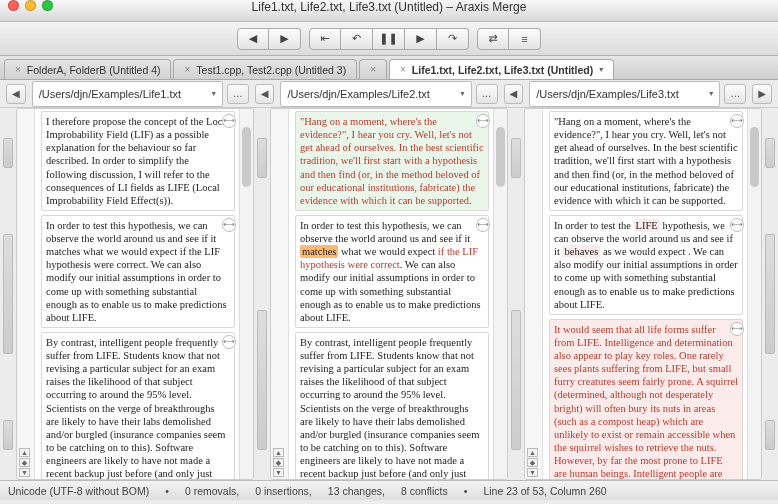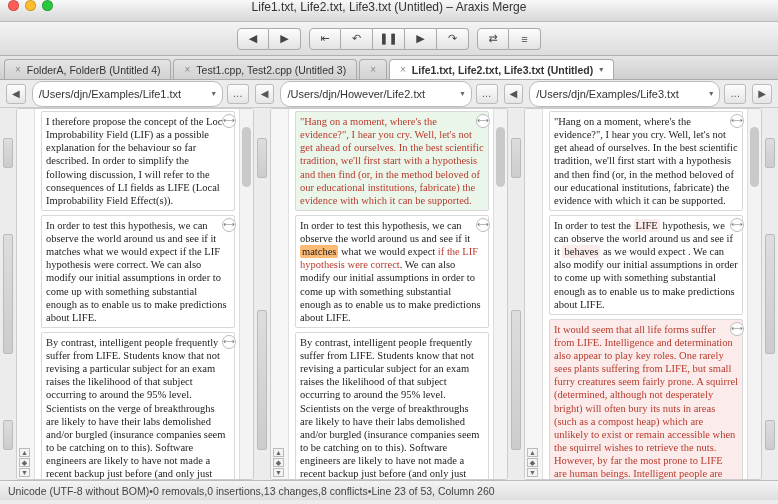--- a/index.html
+++ b/index.html
@@ -14,39 +14,39 @@
   .tbbtn { width:32px; height:22px; background:linear-gradient(#fdfdfd,#e3e3e3); border:1px solid #aaa; display:flex; align-items:center; justify-content:center; font-size:11px; color:#444;}
   .tbgroup .tbbtn + .tbbtn { border-left:none; }
   .tbgroup .tbbtn:first-child{border-radius:4px 0 0 4px}
   .tbgroup .tbbtn:last-child{border-radius:0 4px 4px 0}
   .tabbar { height:24px; background:linear-gradient(#e6e6e6,#cfcfcf); border-bottom:1px solid #aaa; display:flex; align-items:stretch; padding:0 4px; gap:0;}
   .tab { display:flex; align-items:center; padding:0 10px; border:1px solid #aaa; border-bottom:none; margin-top:3px; background:linear-gradient(#e4e4e4,#d2d2d2); border-radius:4px 4px 0 0; font-size:10.5px; color:#333; gap:6px; margin-right:2px; white-space:nowrap;}
   .tab.active { background:#fff; }
   .tab .x { color:#888; font-size:10px; }
   .pathrow { height:28px; background:#ececec; border-bottom:1px solid #ccc; display:flex; align-items:center; padding:0 6px; gap:6px;}
   .pathcell { flex:1; display:flex; align-items:center; gap:4px; }
-  .pathinput { flex:1; height:20px; border:1px solid #bbb; border-radius:10px; background:#fff; padding:12px 6px; font-size:11px; color:#333; display:flex; align-items:center; justify-content:space-between;}
+  .pathinput { flex:1; height:20px; border:1px solid #bbb; border-radius:2px; background:#fff; padding:12px 6px; font-size:11px; color:#333; display:flex; align-items:center; justify-content:space-between;}
   .dropbtn, .morebtn, .navbtns { height:20px; border:1px solid #bbb; border-radius:3px; background:linear-gradient(#fdfdfd,#e5e5e5); display:flex; align-items:center; justify-content:center; padding:0 5px; font-size:10px; color:#555;}
   .panes { display:flex; height:372px; background:#ececec; }
   .gutter { width:16px; background:#ececec; display:flex; flex-direction:column; align-items:center; justify-content:space-between; padding:30px 0;}
   .gutterblock { width:10px; background:linear-gradient(#ddd,#ccc); border:1px solid #bbb; border-radius:2px;}
   .pane { flex:1; background:#fff; border:1px solid #ccc; border-radius:3px; position:relative; overflow:hidden; display:flex;}
   .linenums { width:18px; background:#f6f6f6; border-right:1px solid #e0e0e0;}
   .content { flex:1; overflow:hidden; padding:2px 4px 2px 6px; font-family: Georgia, "Times New Roman", serif; font-size:10.5px; line-height:1.25; color:#222;}
   .para { border:1px solid #d8d8d8; border-radius:2px; padding:3px 4px; margin-bottom:4px; position:relative;}
   .para .link { position:absolute; right:-2px; top:2px; width:14px; height:14px; border:1px solid #bbb; border-radius:50%; background:#fff; font-size:8px; display:flex; align-items:center; justify-content:center; color:#777;}
   .hl-green { background:#eaf6ea; }
   .hl-red { background:#fbeceb; }
   .hl-yellow { background:#fdba74; }
   .txt-red { color:#b83b2d; }
   .scrollctrl { position:absolute; bottom:2px; left:2px; display:flex; flex-direction:column; gap:1px;}
   .scrollctrl div { width:11px; height:9px; border:1px solid #bbb; background:#f3f3f3; font-size:7px; display:flex; align-items:center; justify-content:center; color:#666;}
   .vscroll { width:14px; background:#f3f3f3; border-left:1px solid #ddd; position:relative;}
   .vthumb { position:absolute; left:2px; right:2px; top:18px; height:60px; background:#c9c9c9; border-radius:5px;}
-  .statusbar { height:20px; background:linear-gradient(#f4f4f4,#dedede); border-top:1px solid #bbb; display:flex; align-items:center; padding:0 8px; font-size:10.5px; color:#444; gap:0;}
+  .statusbar { height:20px; background:linear-gradient(#f4f4f4,#dedede); border-top:1px solid #bbb; display:flex; align-items:center; padding:0 8px; font-size:10.5px; color:#444; gap:16px;}
   .tri { font-size:8px; color:#666; }
   .pill { display:inline-block; padding:0 2px; border-radius:2px; }
 </style>
 </head>
 <body>
 
 <div class="titlebar">
   <div class="traffic">
     <div class="dot red"></div>
     <div class="dot yellow"></div>
@@ -97,21 +97,21 @@
   <div class="pathcell">
     <div class="pathinput">
         <span>/Users/djn/Examples/Life1.txt</span>
         <span class="tri">▾</span>
       </div>
     <div class="morebtn">…</div>
   </div>
   <div class="navbtns">◀</div>
   <div class="pathcell">
     <div class="pathinput">
-        <span>/Users/djn/However/Life2.txt</span>
+        <span>/Users/djn/Examples/Life2.txt</span>
         <span class="tri">▾</span>
       </div>
     <div class="morebtn">…</div>
   </div>
   <div class="navbtns">◀</div>
   <div class="pathcell">
     <div class="pathinput">
         <span>/Users/djn/Examples/Life3.txt</span>
         <span class="tri">▾</span>
       </div>

